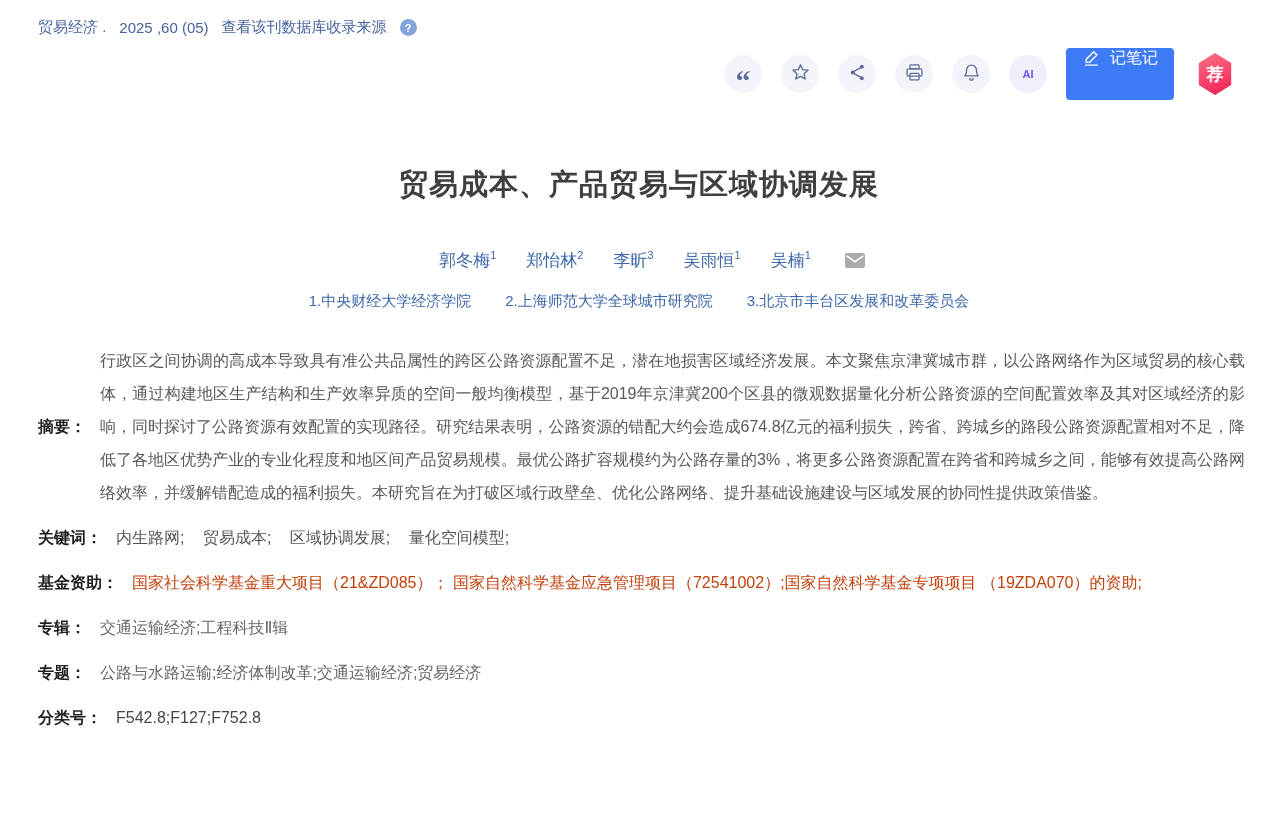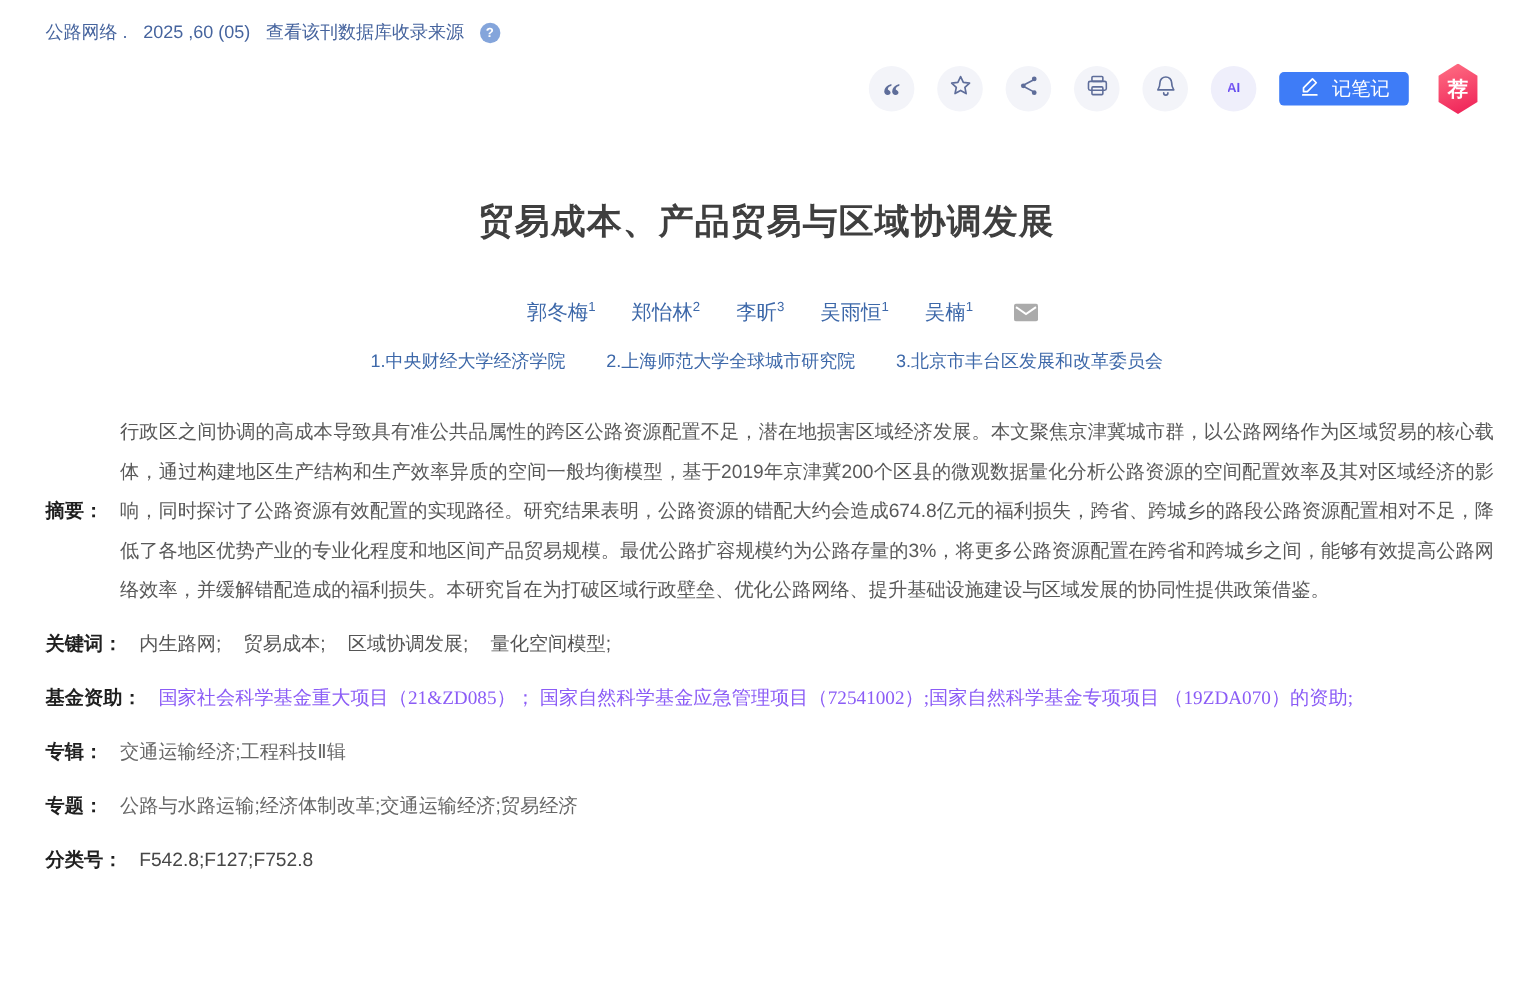--- a/index.html
+++ b/index.html
@@ -32,21 +32,21 @@
     font-family:"Liberation Serif","DejaVu Serif",serif;font-weight:bold;
     font-size:30px;color:#5E6D9A;line-height:10px;transform:translateY(7px);
   }
   .ai-circle{background:#EFEFFB;}
   .ai-text{
     font-weight:bold;font-size:11px;
     background:linear-gradient(135deg,#8A63F8,#4C3DE8);
     -webkit-background-clip:text;background-clip:text;color:transparent;
   }
   .note-btn{
-    display:flex;align-items:center;gap:9px;height:28px;padding:0 16px;
+    display:flex;gap:9px;height:52px;padding:0 16px;
     background:#3E7CF7;border-radius:4px;color:#fff;font-size:16px;cursor:pointer;flex:0 0 auto;
   }
   .rec-badge{
     width:36px;height:42px;margin-left:4px;
     clip-path:polygon(50% 0%,95% 24%,95% 76%,50% 100%,5% 76%,5% 24%);
     background:linear-gradient(160deg,#FF7285 0%,#EE1D55 100%);
     color:#fff;font-size:17px;font-weight:bold;
     display:flex;align-items:center;justify-content:center;cursor:pointer;flex:0 0 auto;
   }
   
@@ -65,29 +65,29 @@
     margin-top:20px;display:flex;justify-content:center;gap:34px;
     font-size:15px;color:#3D68A9;
   }
   .affils span{cursor:pointer;}
   
   .meta{margin-top:33px;padding:0 33px 0 38px;}
   .row{display:flex;margin-bottom:12px;font-size:16px;line-height:33px;align-items:center;}
   .row .label{font-weight:bold;color:#1F1F1F;white-space:nowrap;margin-right:14px;}
   .abstract-text{margin:0;color:#595959;text-align:justify;}
   .kw span{color:#555555;margin-right:14px;cursor:pointer;margin-top:44px;}
-  .fund-text{margin:0;color:#8b5cf6;text-align:justify;cursor:pointer;font-family:Liberation Serif, serif;}
+  .fund-text{margin:0;color:#c2410c;text-align:justify;cursor:pointer;}
   .plain-text{color:#666666;}
   .clc-text{color:#474747;}
 </style>
 </head>
 <body>
 
 <div class="header">
-  <span>公路网络 .</span>
+  <span>贸易经济 .</span>
   <span>2025 ,60 (05)</span>
   <span class="src-link">查看该刊数据库收录来源</span>
   <span class="help-icon">?</span>
 </div>
 
 <div class="toolbar">
   <div class="tool-circle">
     <span class="quote-glyph">“</span>
   </div>
   <div class="tool-circle">

